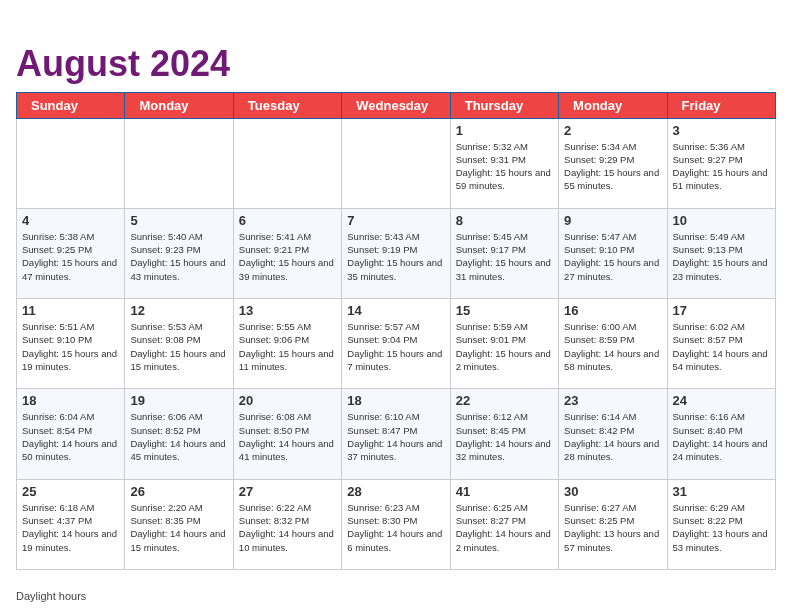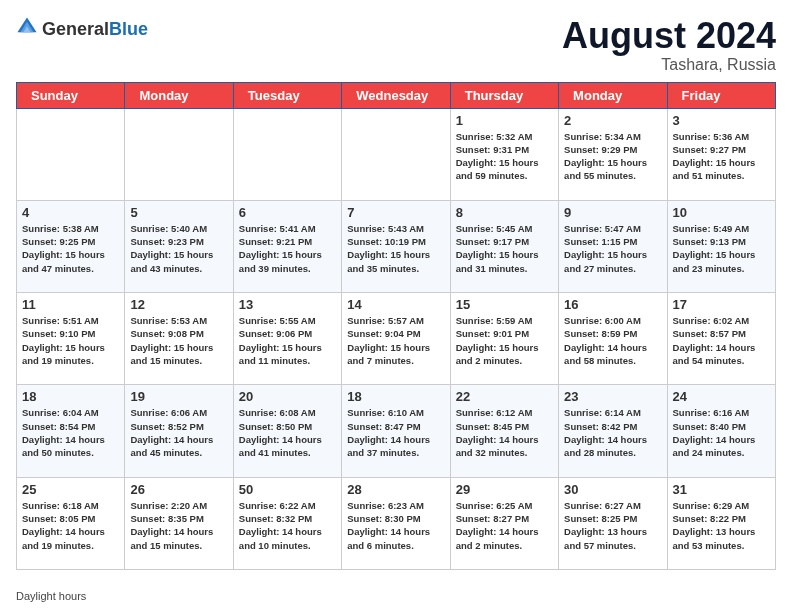--- a/index.html
+++ b/index.html
@@ -41,22 +41,23 @@
     .logo-icon {
       width: 22px;
       height: 22px;
     }
     .title-block {
       text-align: right;
     }
     .title-month {
       font-size: 36px;
       font-weight: bold;
-      color: #0f172a;
+      color: #701a75;
       line-height: 1.1;
+      margin-top: 28px;
     }
     .title-location {
       font-size: 16px;
       color: #555;
     }
     .calendar {
       flex: 1;
       border-collapse: collapse;
       width: 100%;
       table-layout: fixed;
@@ -88,48 +89,34 @@
     .day-number {
       font-size: 13px;
       font-weight: bold;
       color: #333;
       margin-bottom: 2px;
     }
     .day-info {
       font-size: 9.5px;
       line-height: 1.4;
       color: #333;
-      font-weight: bold;
     }
     .footer {
       margin-top: 20px;
       font-size: 11px;
       color: #444;
     }
   </style>
 </head>
 <body>
 
 <div class="page">
   <div class="header">
-    <div class="logo">
-      <div>
-        <svg class="logo-icon" viewBox="0 0 30 30">
-          <polygon points="15,2 28,22 2,22" fill="#2175c3"></polygon>
-          <polygon points="15,8 24,22 6,22" fill="#5aa0e0"></polygon>
-          <polygon points="15,14 20,22 10,22" fill="#90c0f0"></polygon>
-        </svg>
-      </div>
-      <div>
-        <span class="logo-text-general">General</span><span class="logo-text-blue">Blue</span>
-      </div>
-    </div>
     <div class="title-block">
       <div class="title-month">August 2024</div>
-      <div class="title-location">Tashara, Russia</div>
     </div>
   </div>
 
   <table class="calendar">
     <thead>
       <tr>
         <th>Sunday</th>
         <th>Monday</th>
         <th>Tuesday</th>
         <th>Wednesday</th>
@@ -178,33 +165,33 @@
           </td>
           <td>
             <div class="day-number">6</div>
             <div class="day-info">Sunrise: 5:41 AM
 Sunset: 9:21 PM
 Daylight: 15 hours and 39 minutes.</div>
           </td>
           <td>
             <div class="day-number">7</div>
             <div class="day-info">Sunrise: 5:43 AM
-Sunset: 10:19 PM
+Sunset: 9:19 PM
 Daylight: 15 hours and 35 minutes.</div>
           </td>
           <td>
             <div class="day-number">8</div>
             <div class="day-info">Sunrise: 5:45 AM
 Sunset: 9:17 PM
 Daylight: 15 hours and 31 minutes.</div>
           </td>
           <td>
             <div class="day-number">9</div>
             <div class="day-info">Sunrise: 5:47 AM
-Sunset: 1:15 PM
+Sunset: 9:10 PM
 Daylight: 15 hours and 27 minutes.</div>
           </td>
           <td>
             <div class="day-number">10</div>
             <div class="day-info">Sunrise: 5:49 AM
 Sunset: 9:13 PM
 Daylight: 15 hours and 23 minutes.</div>
           </td>
         </tr>
         <tr>
@@ -292,43 +279,43 @@
             <div class="day-number">24</div>
             <div class="day-info">Sunrise: 6:16 AM
 Sunset: 8:40 PM
 Daylight: 14 hours and 24 minutes.</div>
           </td>
         </tr>
         <tr>
           <td>
             <div class="day-number">25</div>
             <div class="day-info">Sunrise: 6:18 AM
-Sunset: 8:05 PM
+Sunset: 4:37 PM
 Daylight: 14 hours and 19 minutes.</div>
           </td>
           <td>
             <div class="day-number">26</div>
             <div class="day-info">Sunrise: 2:20 AM
 Sunset: 8:35 PM
 Daylight: 14 hours and 15 minutes.</div>
           </td>
           <td>
-            <div class="day-number">50</div>
+            <div class="day-number">27</div>
             <div class="day-info">Sunrise: 6:22 AM
 Sunset: 8:32 PM
 Daylight: 14 hours and 10 minutes.</div>
           </td>
           <td>
             <div class="day-number">28</div>
             <div class="day-info">Sunrise: 6:23 AM
 Sunset: 8:30 PM
 Daylight: 14 hours and 6 minutes.</div>
           </td>
           <td>
-            <div class="day-number">29</div>
+            <div class="day-number">41</div>
             <div class="day-info">Sunrise: 6:25 AM
 Sunset: 8:27 PM
 Daylight: 14 hours and 2 minutes.</div>
           </td>
           <td>
             <div class="day-number">30</div>
             <div class="day-info">Sunrise: 6:27 AM
 Sunset: 8:25 PM
 Daylight: 13 hours and 57 minutes.</div>
           </td>

